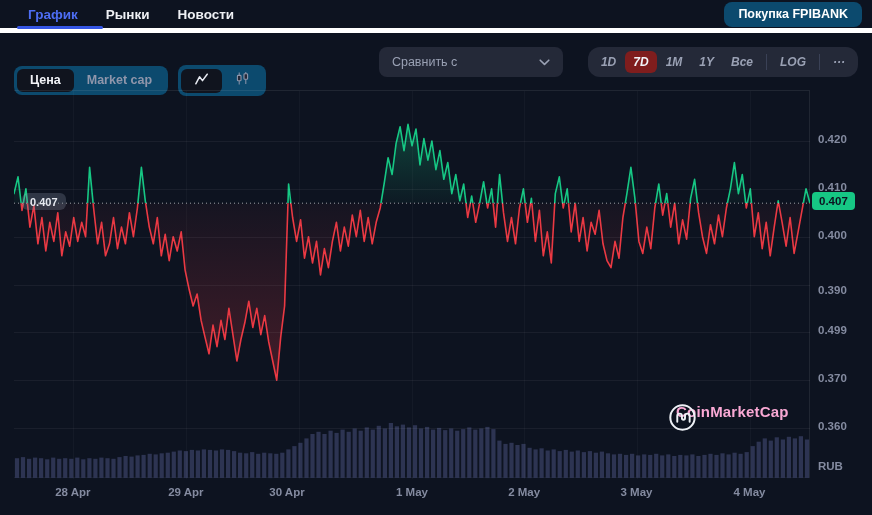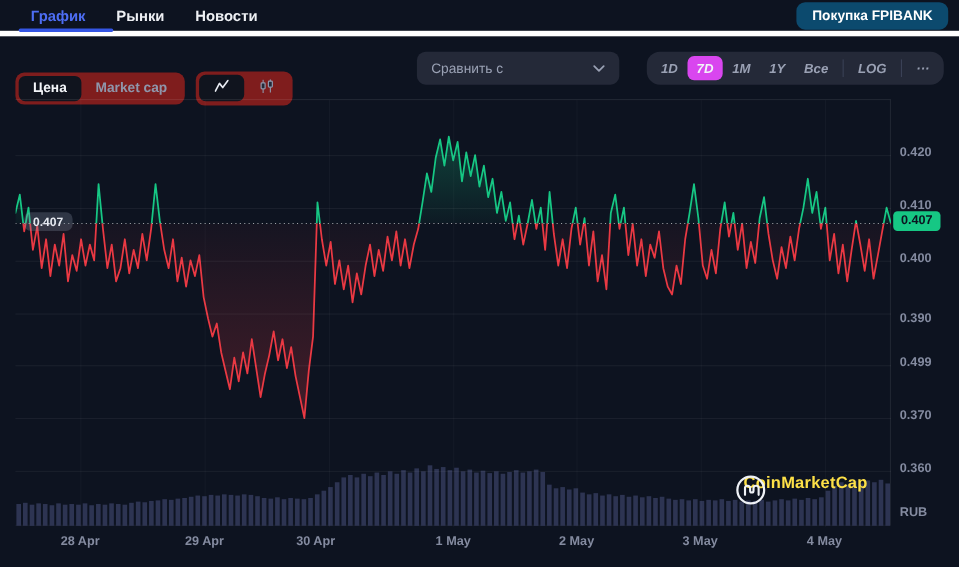--- a/index.html
+++ b/index.html
@@ -17,56 +17,56 @@
        display:flex;align-items:center;position:relative;cursor:pointer;}
   .tab.active{color:#4d6df3;}
   .tab .underline{display:none;}
   .tab.active .underline{display:block;position:absolute;left:-11px;right:-25px;bottom:-1px;
        height:3px;background:#3556e4;border-radius:2px;}
   .buy-btn{margin-left:auto;background:#0c4a6e;color:#fff;font-size:12.5px;font-weight:bold;
        border:none;border-radius:8px;height:25px;padding:0 14px;cursor:pointer;
        font-family:"Liberation Sans",sans-serif;}
   
   .toolbar{margin:14px 14px 0;display:flex;align-items:center;height:30px;}
-  .seg{background:#7f1d1d;border-radius:8px;padding:3px;display:flex;align-items:flex-start;margin-top:36px;}
+  .seg{background:#0c4a6e;border-radius:8px;padding:3px;display:flex;align-items:flex-end;margin-top:36px;}
   .seg + .seg{margin-left:10px;}
   .seg-item{font-size:12.5px;font-weight:bold;color:#8f96ab;padding:4px 13px;border-radius:6px;
        cursor:pointer;display:flex;align-items:center;line-height:15px;}
   .seg-item.active{background:#10141e;color:#f2f4f8;}
   .seg-item.icon-item{padding:4px 14px;}
   .right-controls{margin-left:auto;display:flex;gap:25px;align-items:center;}
   .dropdown{width:184px;box-sizing:border-box;background:#242938;border-radius:8px;height:30px;
        display:flex;align-items:center;justify-content:space-between;padding:0 13px;
        font-size:12.5px;color:#9aa1b4;cursor:pointer;}
   .ranges{background:#242938;border-radius:12px;display:flex;align-items:center;
        padding:3px 5px;gap:1px;height:24px;font-style:italic;}
   .range-btn{font-size:12px;font-weight:bold;color:#9aa1b4;padding:4px 8px;border-radius:6px;
        cursor:pointer;line-height:14px;}
-  .range-btn.active{background:#d946ef;color:#f2f4f8;text-align:right;}
+  .range-btn.active{background:#7f1d1d;color:#f2f4f8;text-align:right;}
   .vdiv{width:1px;height:16px;background:#3a4156;margin:0 4px;}
   
   .chart-wrap{position:absolute;left:14px;top:90px;width:844px;height:415px;}
   .plot{position:absolute;left:0;top:0;width:796px;height:388px;box-sizing:border-box;
        border-top:1px solid rgba(255,255,255,.08);
        border-right:1px solid rgba(255,255,255,.08);
        border-bottom:1px solid rgba(255,255,255,.05);}
   .plot svg{position:absolute;left:0;top:0;}
   .hgrid{position:absolute;left:0;width:796px;height:1px;background:rgba(255,255,255,.055);}
   .vgrid{position:absolute;top:0;height:388px;width:1px;background:rgba(255,255,255,.03);}
   .axis{position:absolute;left:797px;top:0;width:47px;height:388px;}
   .tick-label{position:absolute;left:7px;font-size:11.5px;font-weight:600;color:#848ba0;}
   .price-badge{position:absolute;left:1px;padding:3px 7px;background:#16c784;border-radius:4px;
        color:#0c1320;font-size:11.5px;font-weight:bold;z-index:3;}
   .currency{position:absolute;left:7px;top:370px;font-size:11.5px;font-weight:bold;color:#848ba0;}
   .price-pill{position:absolute;left:8px;padding:2.5px 8px;background:rgba(140,150,170,.27);
        border-radius:6px;font-size:11px;font-weight:bold;color:#e6e9f0;z-index:2;}
   .xlabel{position:absolute;top:396px;transform:translateX(-50%);font-size:11.5px;
        font-weight:600;color:#848ba0;white-space:nowrap;}
-  .watermark{position:absolute;left:654px;top:340px;display:flex;align-items:flex-end;gap:8px;
-       color:#fde047;z-index:2;}
+  .watermark{position:absolute;left:654px;top:312px;display:flex;align-items:flex-end;gap:8px;
+       color:#f9a8d4;z-index:2;}
   .watermark .wm-text{font-size:15px;font-weight:bold;letter-spacing:.2px;}
 </style>
 </head>
 <body>
 
 <div class="header">
   <div class="tabs" id="tabs">
       <div class="tab active">График<div class="underline"></div></div>
       <div class="tab">Рынки</div>
       <div class="tab">Новости</div>

